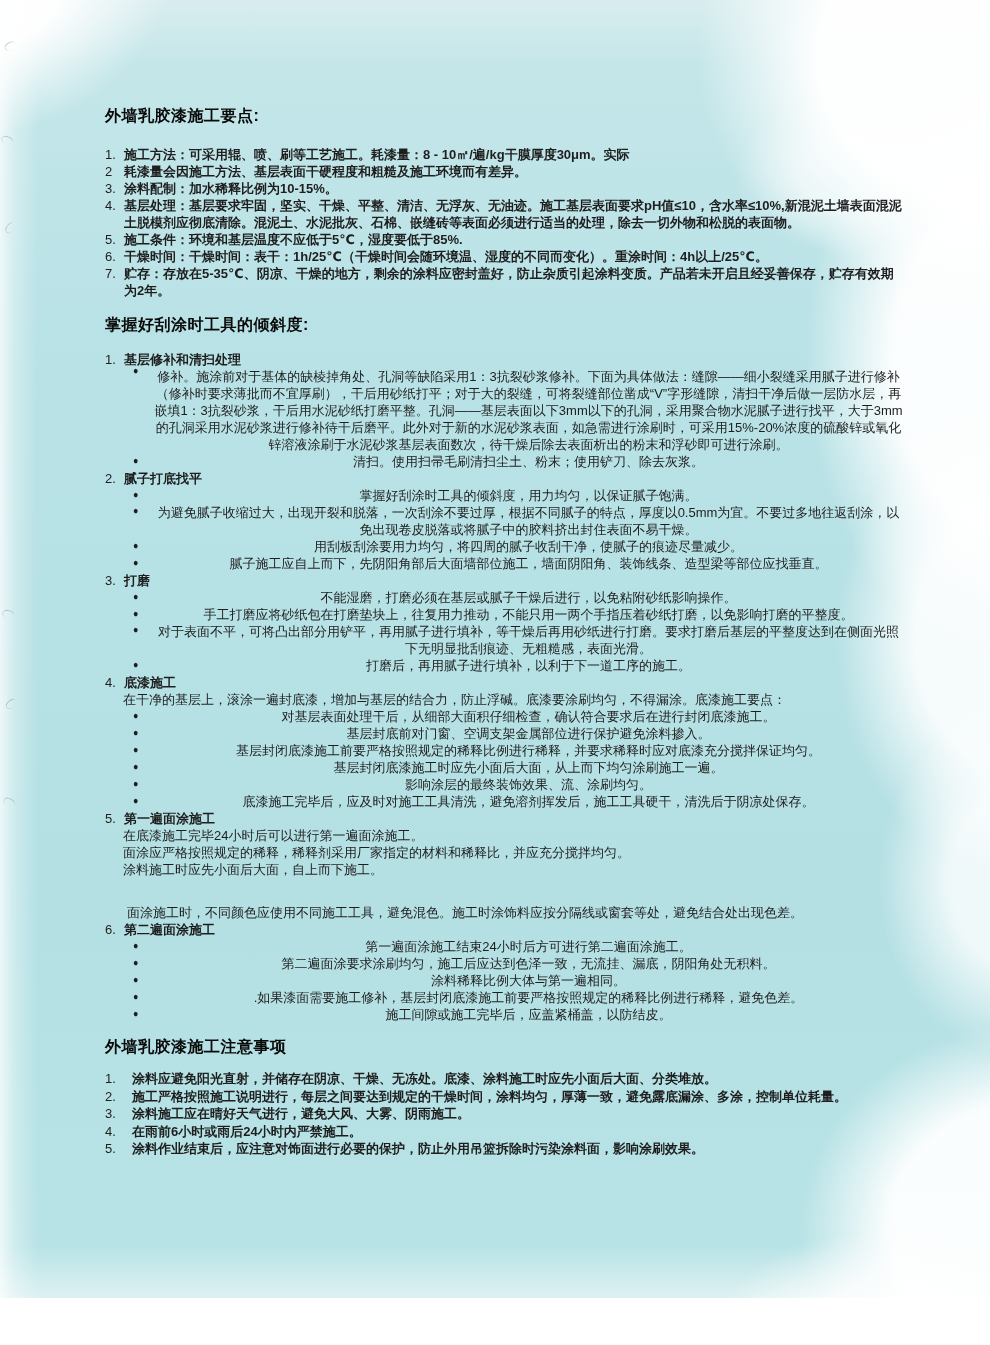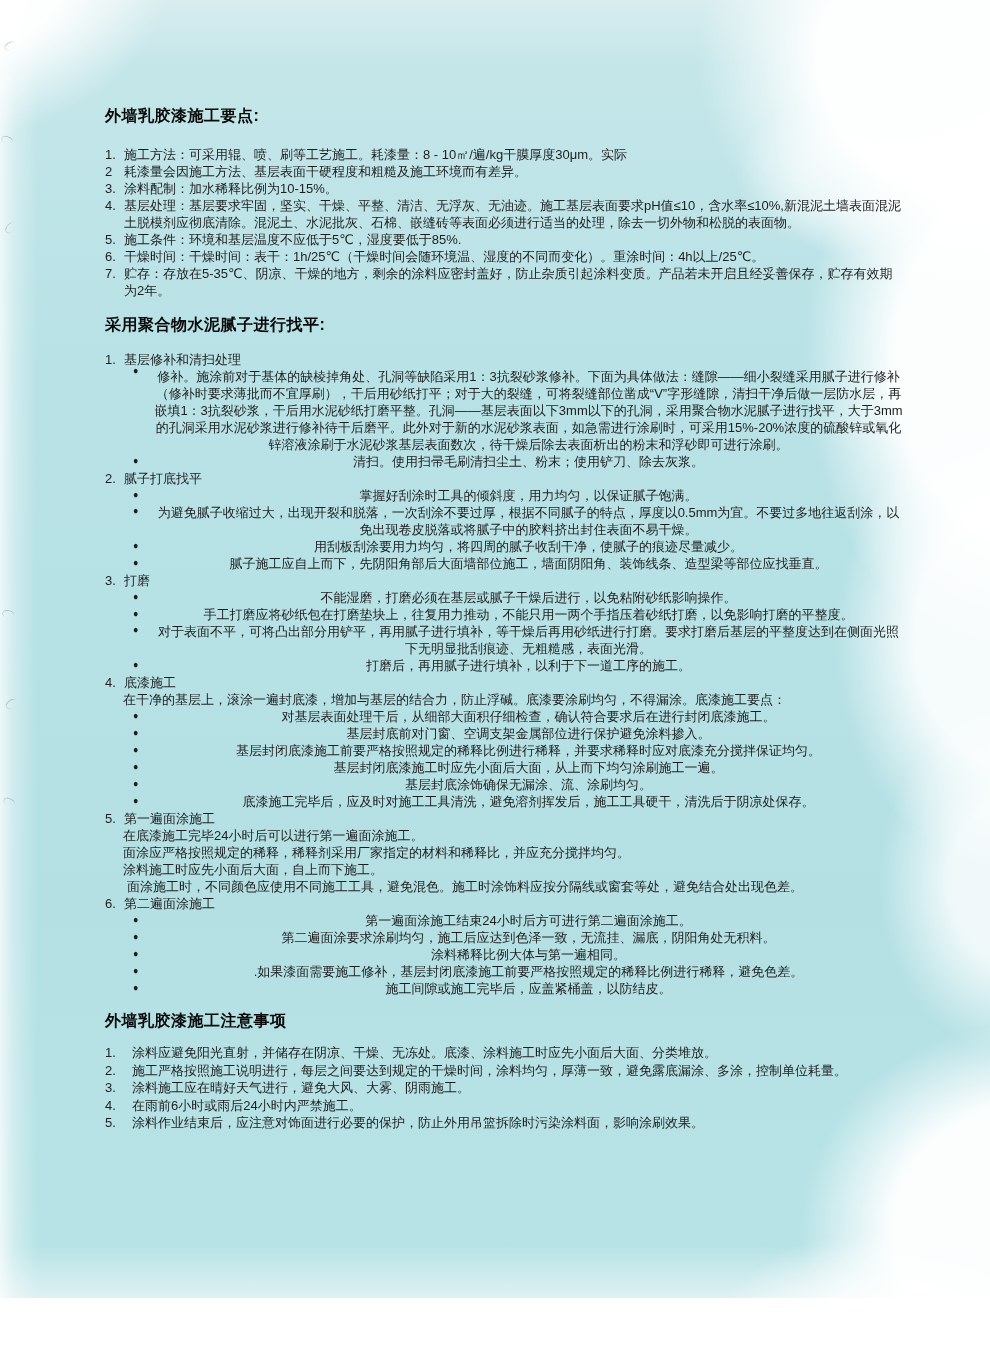--- a/index.html
+++ b/index.html
@@ -30,21 +30,21 @@
 
   .sec-heading{ font-size:16px; font-weight:bold; color:#0a0a0a; letter-spacing:0.5px; line-height:20px; }
   .gap-after-h1{ height:20px; }
   .gap-before-h2{ height:16px; }
   .gap-after-h2{ height:16px; }
   .gap-before-h3{ height:14px; }
   .gap-after-h3{ height:13px; }
 
   .num-item{ display:flex; font-size:13px; line-height:17px; }
   .num-item .marker{ flex:0 0 19px; }
-  .itext{ flex:1 1 auto; }
+  .itext{ flex:1 1 auto;font-weight:bold; }
 
   .notes .num-item{ line-height:17.5px; }
   .notes .num-item .marker{ flex:0 0 27px; }
 
   .step-para{ padding-left:18px; font-size:13px; line-height:17px; }
 
   .bullet-item{ display:flex; padding-left:28px; font-size:13px; line-height:17px; }
   .bullet-item .bullet{ flex:0 0 19px; font-size:9px; line-height:17px; transform:scaleY(1.15); }
   .btext{ flex:1 1 auto;text-align:center; }
 </style>
@@ -90,21 +90,21 @@
         <span class="marker">6.</span>
         <span class="itext">干燥时间：干燥时间：表干：1h/25℃（干燥时间会随环境温、湿度的不同而变化）。重涂时间：4h以上/25℃。</span>
       </div>
       <div class="num-item">
         <span class="marker">7.</span>
         <span class="itext">贮存：存放在5-35℃、阴凉、干燥的地方，剩余的涂料应密封盖好，防止杂质引起涂料变质。产品若未开启且经妥善保存，贮存有效期为2年。</span>
       </div>
     </div>
 
     <div class="gap-before-h2"></div>
-    <div class="sec-heading">采用聚合物水泥腻子进行找平:</div>
+    <div class="sec-heading">掌握好刮涂时工具的倾斜度:</div>
     <div class="gap-after-h2"></div>
 
     <div class="steps">
 
       <div class="step">
         <div class="num-item">
           <span class="marker">1.</span>
           <span class="itext">基层修补和清扫处理</span>
         </div>
         <div class="bullet-item">
@@ -180,37 +180,37 @@
         <div class="bullet-item">
           <span class="bullet">●</span>
           <span class="btext">基层封闭底漆施工前要严格按照规定的稀释比例进行稀释，并要求稀释时应对底漆充分搅拌保证均匀。</span>
         </div>
         <div class="bullet-item">
           <span class="bullet">●</span>
           <span class="btext">基层封闭底漆施工时应先小面后大面，从上而下均匀涂刷施工一遍。</span>
         </div>
         <div class="bullet-item">
           <span class="bullet">●</span>
-          <span class="btext">基层封底涂饰确保无漏涂、流、涂刷均匀。</span>
+          <span class="btext">影响涂层的最终装饰效果、流、涂刷均匀。</span>
         </div>
         <div class="bullet-item">
           <span class="bullet">●</span>
           <span class="btext">底漆施工完毕后，应及时对施工工具清洗，避免溶剂挥发后，施工工具硬干，清洗后于阴凉处保存。</span>
         </div>
       </div>
 
       <div class="step">
         <div class="num-item">
           <span class="marker">5.</span>
           <span class="itext">第一遍面涂施工</span>
         </div>
         <div class="step-para">在底漆施工完毕24小时后可以进行第一遍面涂施工。</div>
         <div class="step-para">面涂应严格按照规定的稀释，稀释剂采用厂家指定的材料和稀释比，并应充分搅拌均匀。</div>
         <div class="step-para">涂料施工时应先小面后大面，自上而下施工。</div>
-        <div class="step-para" style="padding-left:22px;">面涂施工时，不同颜色应使用不同施工工具，避免混色。施工时涂饰料应按分隔线或窗套等处，避免结合处出现色差。</div>
+        <div class="step-para" style="padding-left:22px;margin-top:26px;">面涂施工时，不同颜色应使用不同施工工具，避免混色。施工时涂饰料应按分隔线或窗套等处，避免结合处出现色差。</div>
       </div>
 
       <div class="step">
         <div class="num-item">
           <span class="marker">6.</span>
           <span class="itext">第二遍面涂施工</span>
         </div>
         <div class="bullet-item">
           <span class="bullet">●</span>
           <span class="btext">第一遍面涂施工结束24小时后方可进行第二遍面涂施工。</span>

